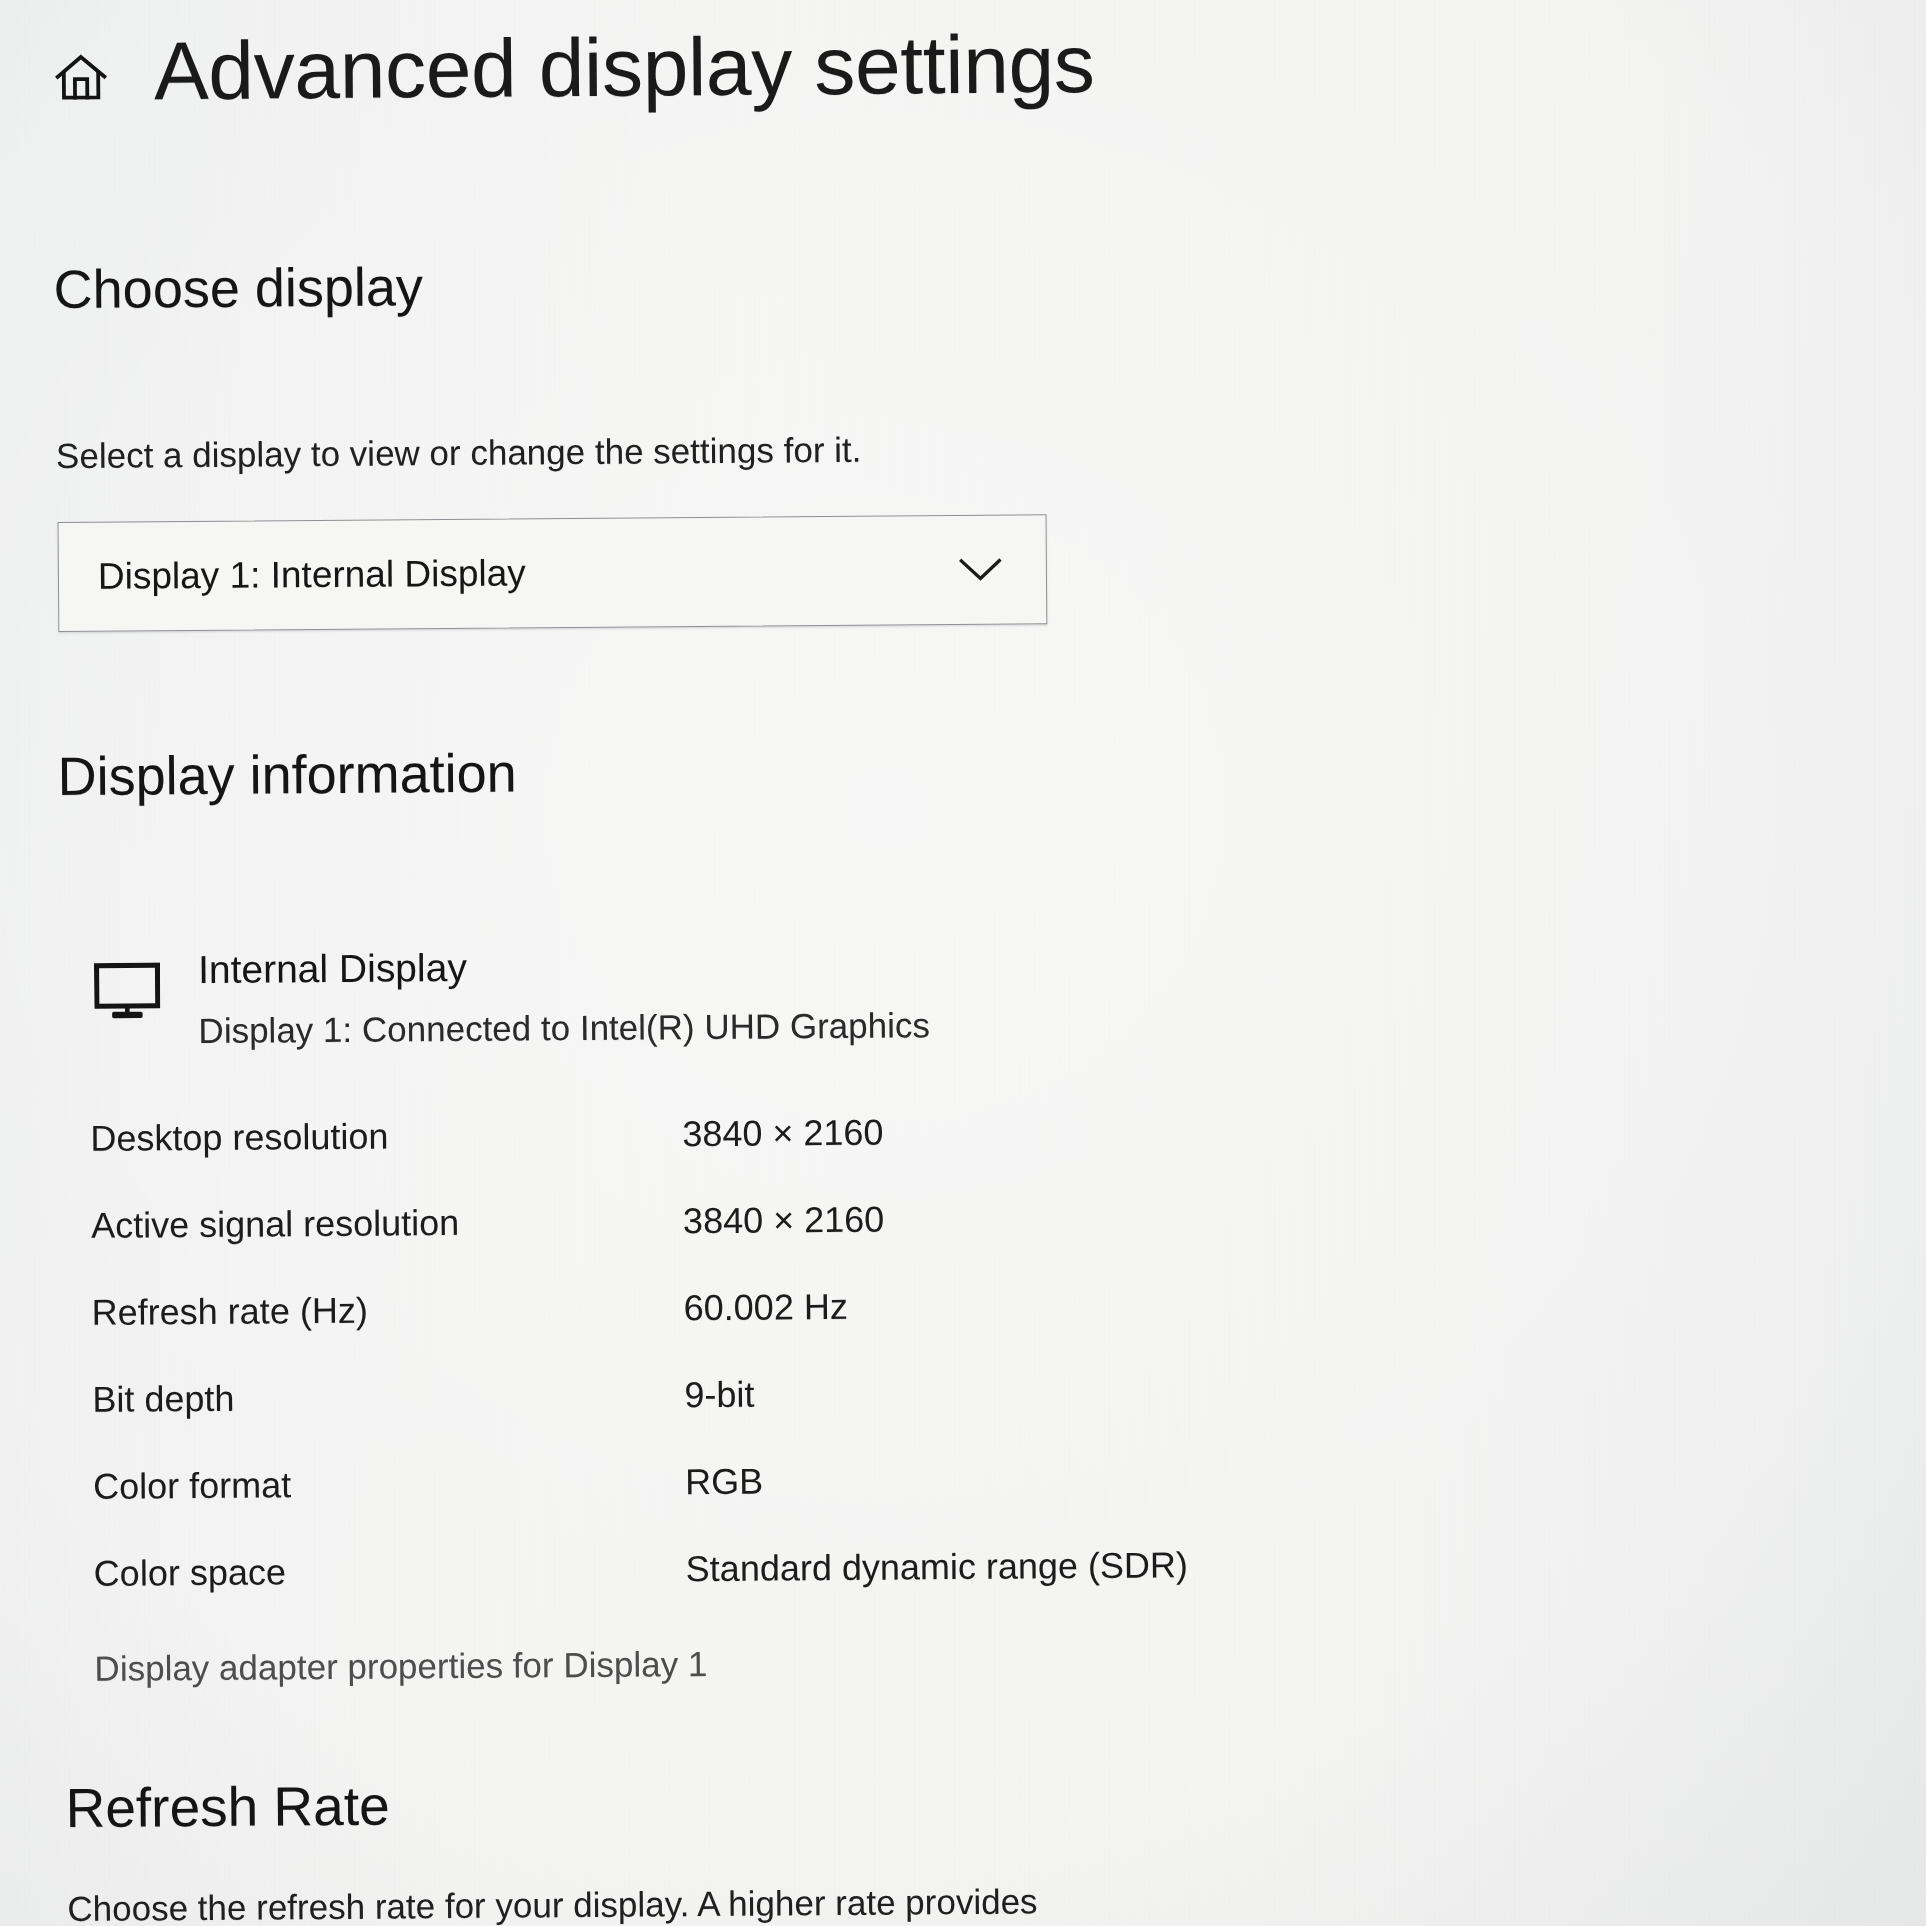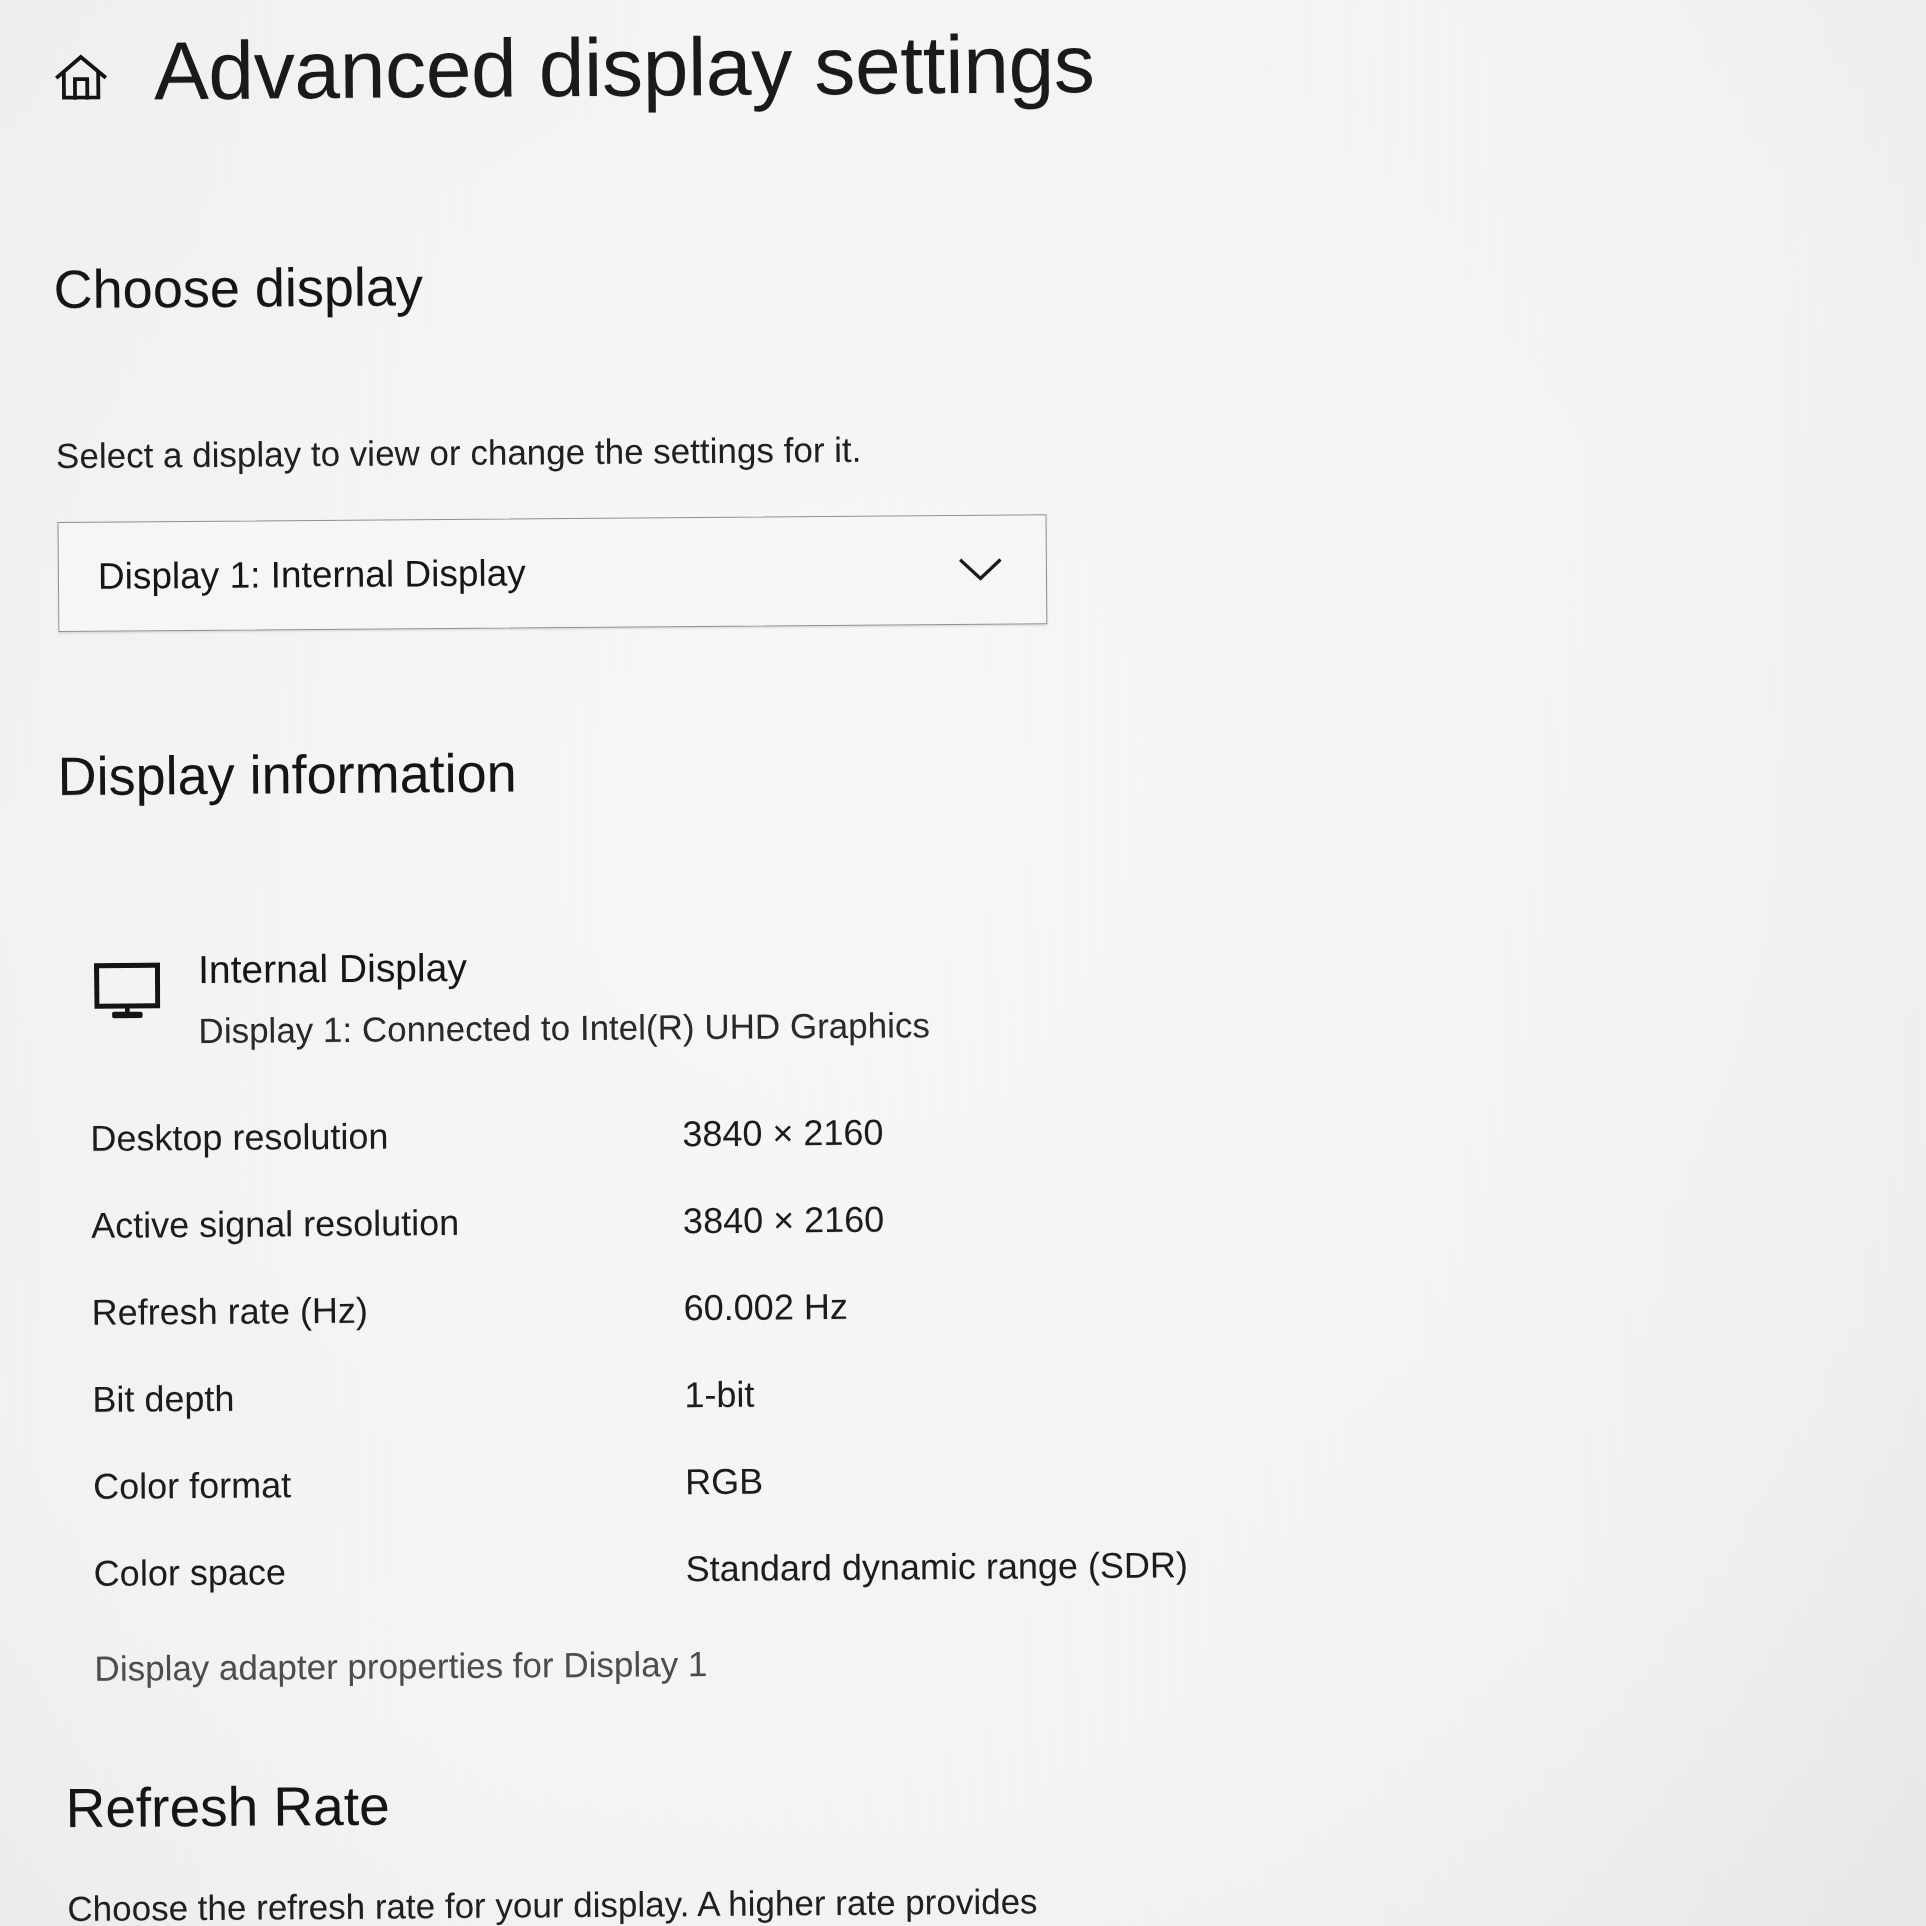--- a/index.html
+++ b/index.html
@@ -272,21 +272,21 @@
       <div class="spec-row">
         <span class="spec-label">Active signal resolution</span>
         <span class="spec-value">3840 × 2160</span>
       </div>
       <div class="spec-row">
         <span class="spec-label">Refresh rate (Hz)</span>
         <span class="spec-value">60.002 Hz</span>
       </div>
       <div class="spec-row">
         <span class="spec-label">Bit depth</span>
-        <span class="spec-value">1-bit</span>
+        <span class="spec-value">9-bit</span>
       </div>
       <div class="spec-row">
         <span class="spec-label">Color format</span>
         <span class="spec-value">RGB</span>
       </div>
       <div class="spec-row">
         <span class="spec-label">Color space</span>
         <span class="spec-value">Standard dynamic range (SDR)</span>
       </div>
     </div>

